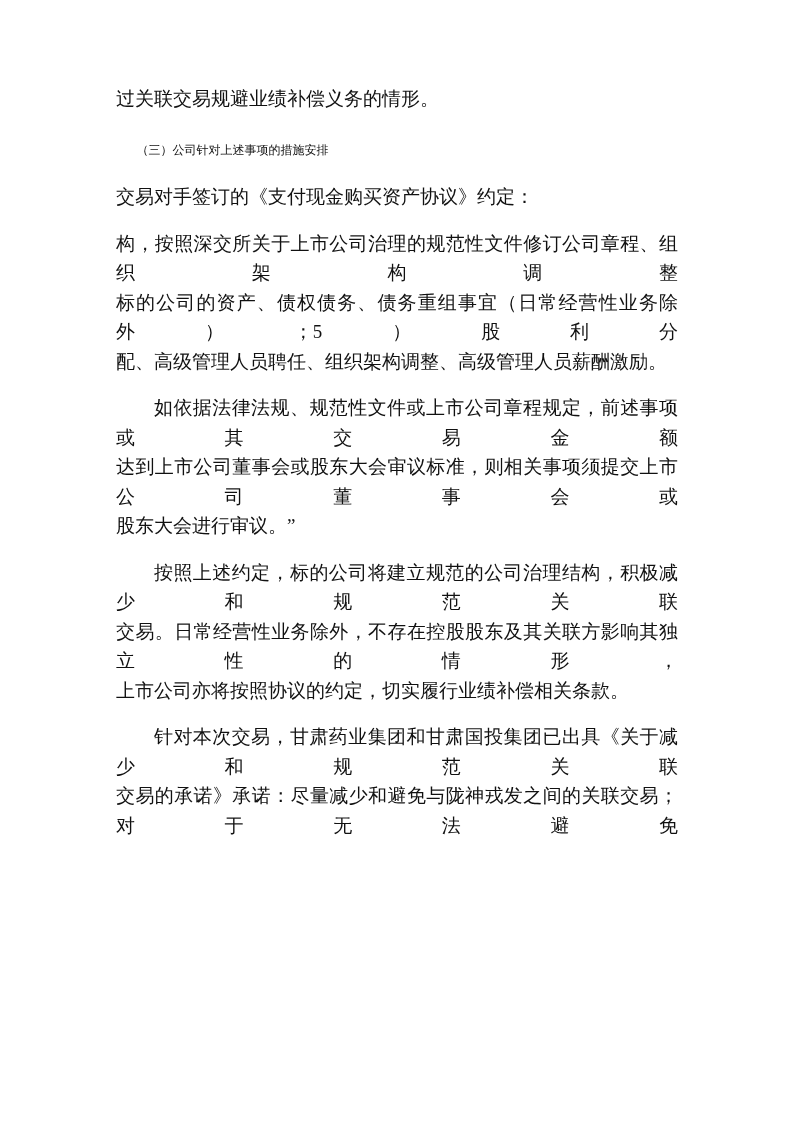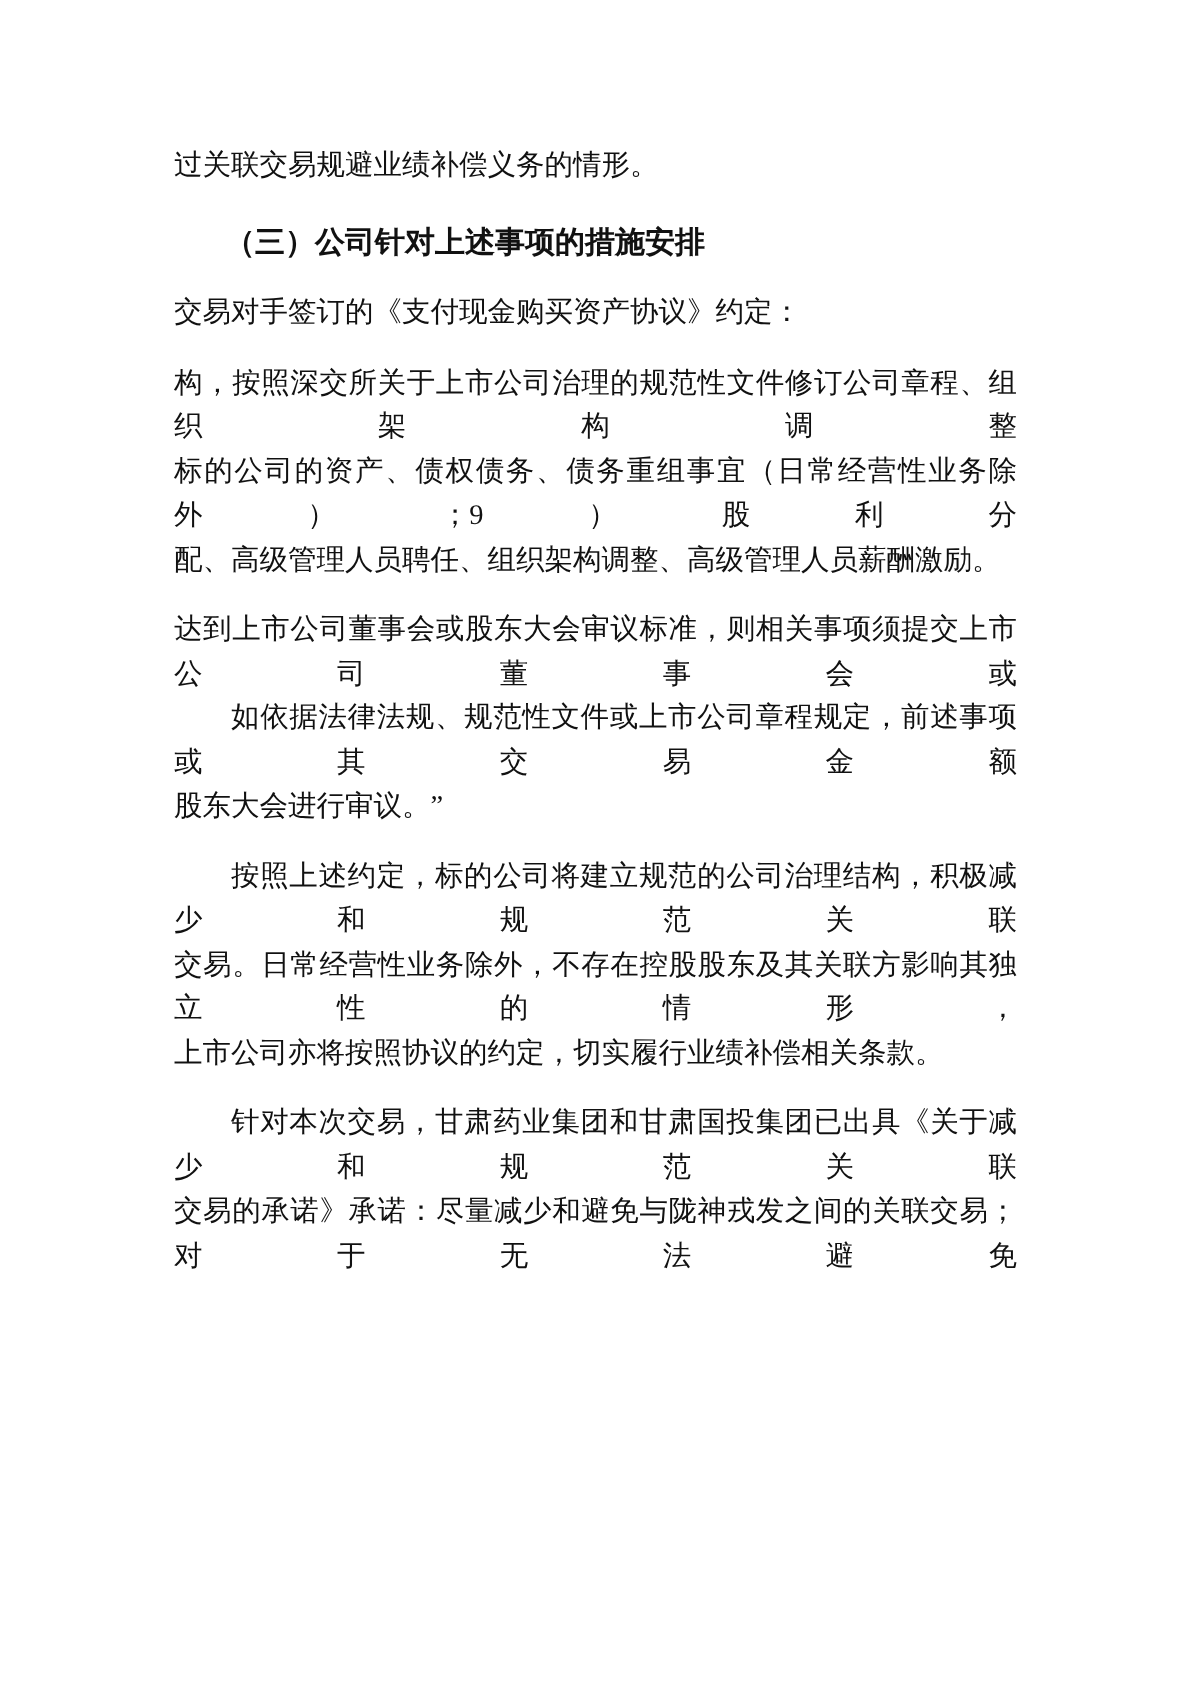--- a/index.html
+++ b/index.html
@@ -36,27 +36,27 @@
   .line.last {
     text-align-last: left;
   }
   .line.first {
     text-indent: 2em;
   }
   .para {
     margin: 17px 0 0 0;
   }
   .para.continuation {
-    margin-top: 12px;
+    margin-top: 0;
   }
   .heading {
     margin: 22px 0 0 0;
-    font-size: 20px;
+    font-size: 12px;
     line-height: 29.5px;
-    font-weight: bold;
+    font-weight: normal;
     text-indent: 1.7em;
   }
 </style>
 </head>
 <body style="background: rgb(255, 255, 255);">
 
 <div class="page">
   <div class="content">
 
     <div class="para continuation">
@@ -64,26 +64,26 @@
     </div>
 
     <h3 class="heading">（三）公司针对上述事项的措施安排</h3>
 
     <div id="paragraphs">
         <div class="para">
           <div class="line last">交易对手签订的《支付现金购买资产协议》约定：</div>
         </div>
         <div class="para">
           <div class="line">构，按照深交所关于上市公司治理的规范性文件修订公司章程、组织架构调整</div>
-          <div class="line">标的公司的资产、债权债务、债务重组事宜（日常经营性业务除外）；9）股利分</div>
+          <div class="line">标的公司的资产、债权债务、债务重组事宜（日常经营性业务除外）；5）股利分</div>
           <div class="line last">配、高级管理人员聘任、组织架构调整、高级管理人员薪酬激励。</div>
         </div>
         <div class="para">
+          <div class="line first">如依据法律法规、规范性文件或上市公司章程规定，前述事项或其交易金额</div>
           <div class="line">达到上市公司董事会或股东大会审议标准，则相关事项须提交上市公司董事会或</div>
-          <div class="line first">如依据法律法规、规范性文件或上市公司章程规定，前述事项或其交易金额</div>
           <div class="line last">股东大会进行审议。”</div>
         </div>
         <div class="para">
           <div class="line first">按照上述约定，标的公司将建立规范的公司治理结构，积极减少和规范关联</div>
           <div class="line">交易。日常经营性业务除外，不存在控股股东及其关联方影响其独立性的情形，</div>
           <div class="line last">上市公司亦将按照协议的约定，切实履行业绩补偿相关条款。</div>
         </div>
         <div class="para">
           <div class="line first">针对本次交易，甘肃药业集团和甘肃国投集团已出具《关于减少和规范关联</div>
           <div class="line">交易的承诺》承诺：尽量减少和避免与陇神戎发之间的关联交易；对于无法避免</div>

